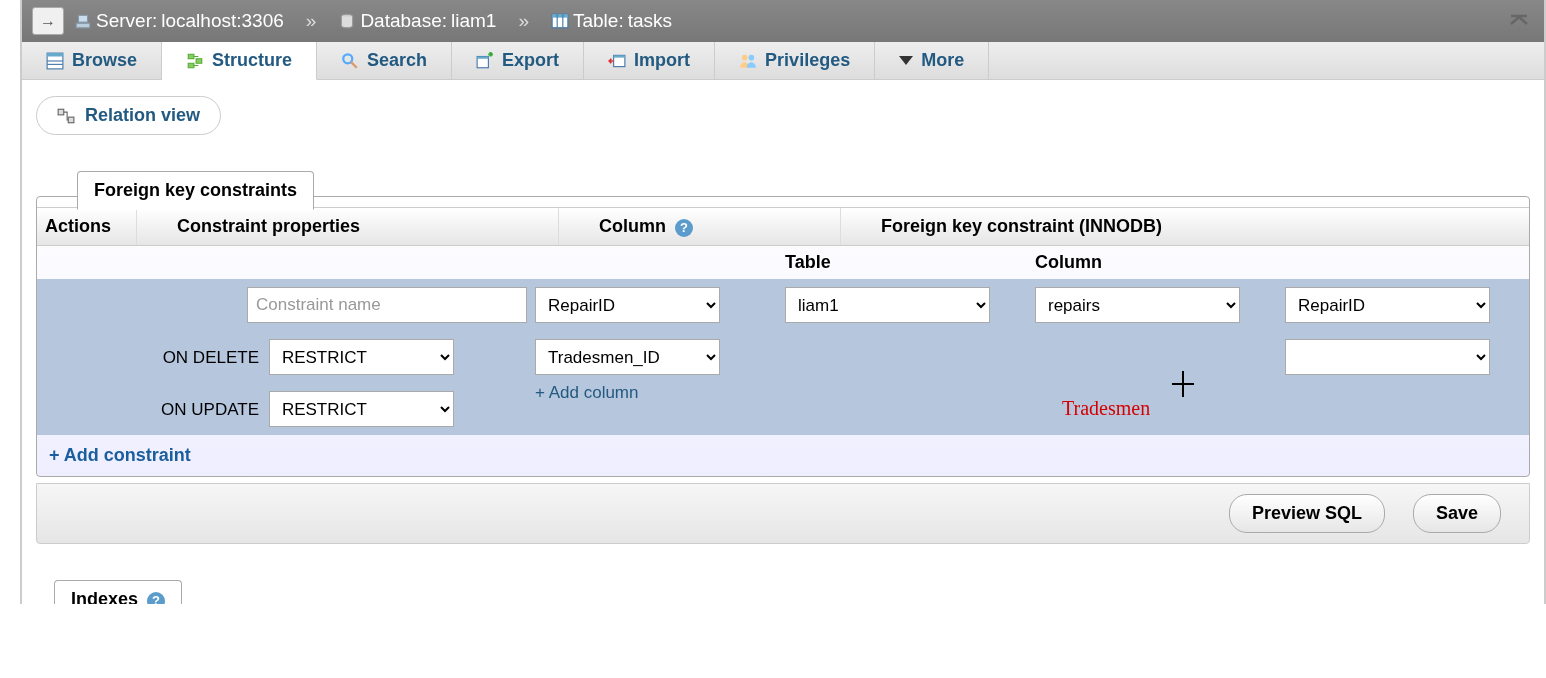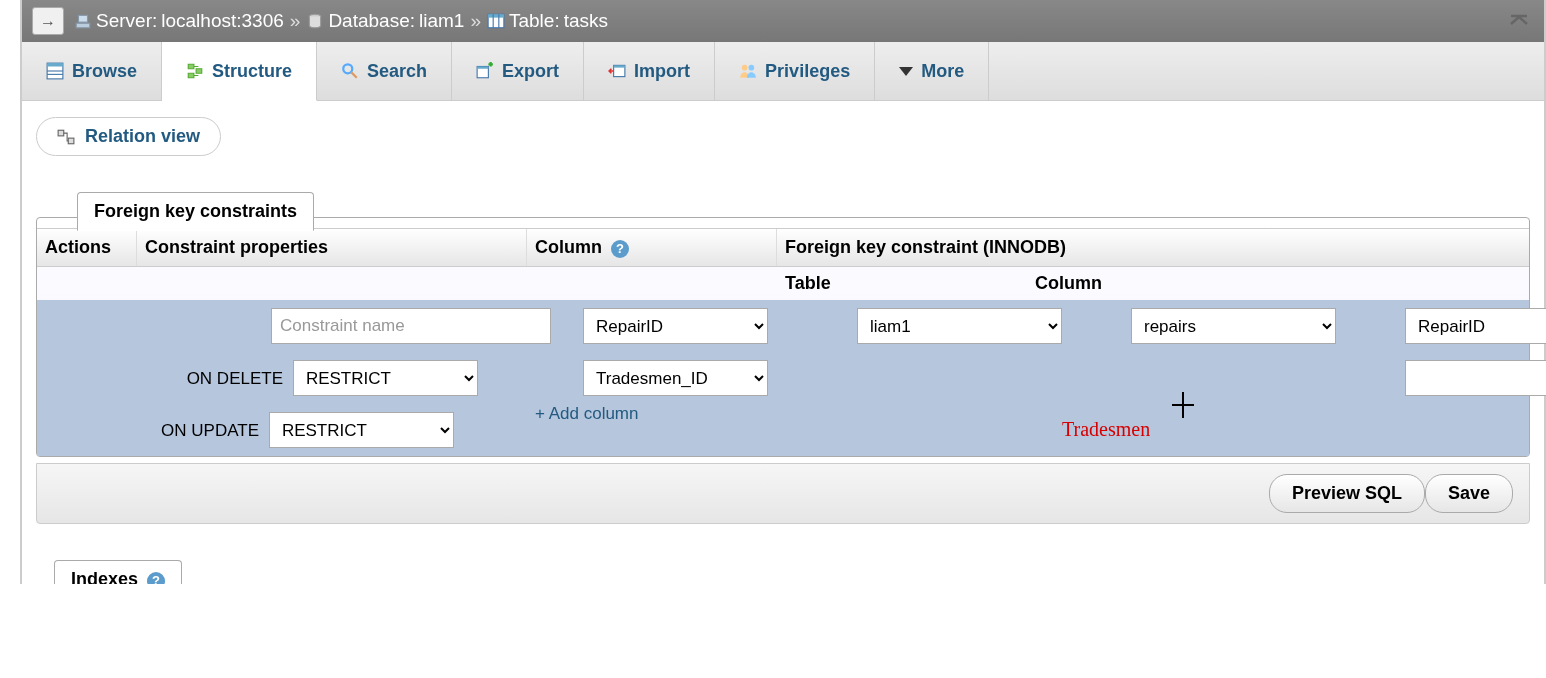--- a/index.html
+++ b/index.html
@@ -2,69 +2,69 @@
 <html><head>
 <meta charset="utf-8">
 <style>
 * { box-sizing: border-box; margin: 0; padding: 0; }
 body { font-family: sans-serif; font-size: 14px; background: #fff; width: 1546px; }
 .outer { border-left: 2px solid #ccc; border-right: 2px solid #ccc; margin-left: 20px; }
 
 
 .topbar { background: linear-gradient(to bottom, #888, #777); height: 42px; display: flex; align-items: center; padding: 0 10px; color: #fff; }
 .nav-arrow { background: #f0f0f0; color: #555; width: 32px; height: 28px; border: 1px solid #aaa; border-radius: 3px; display: flex; align-items: center; justify-content: center; margin-right: 10px; font-size: 16px; }
-.breadcrumb { display: flex; align-items: center; gap: 6px; font-size: 19px; }
+.breadcrumb { display: flex; align-items: center; gap: 22px; font-size: 19px; }
 .breadcrumb .sep { color: #ddd; }
 .breadcrumb-item { display: flex; align-items: center; gap: 4px; }
 .icon-sm { width: 18px; height: 18px; display: inline-flex; align-items: center; justify-content: center; }
 .chevron-top { margin-left: auto; color: #555; font-size: 20px; width: 30px; text-align: center; }
 
 
-.tabs { background: linear-gradient(to bottom, #eee, #ddd); border-bottom: 1px solid #ccc; display: flex; height: 59px; }
+.tabs { background: linear-gradient(to bottom, #eee, #ddd); border-bottom: 1px solid #ccc; display: flex; height: 38px; }
 .tab { display: flex; align-items: center; gap: 8px; padding: 0 24px; border-right: 1px solid #ccc; color: #235a81; font-weight: bold; font-size: 18px; cursor: pointer; }
 .tab.active { background: #fff; border-bottom: 1px solid #fff; margin-bottom: -1px; }
 .tab svg, .tab .ticon { width: 18px; height: 18px; }
 .tri-down { width: 0; height: 0; border-left: 7px solid transparent; border-right: 7px solid transparent; border-top: 9px solid #333; display: inline-block; }
 
 
 .subtab-row { padding: 16px 14px 20px; display: flex; gap: 14px; }
 .subtab { border: 1px solid #ccc; border-radius: 22px; padding: 8px 20px; color: #235a81; font-weight: bold; font-size: 18px; display: flex; align-items: center; gap: 10px; background: #fff; cursor: pointer; }
 .subtab.active { background: linear-gradient(to bottom, #eee, #ddd); }
 
 
 .fieldset-wrap { padding: 2px 14px 20px; }
 .fs-title { position: relative; top: 14px; left: 18px; display: inline-block; background: #fff; border: 1px solid #aaa; border-bottom: 1px solid #fff; border-radius: 4px 4px 0 0; padding: 8px 16px; font-size: 18px; font-weight: bold; z-index: 2; margin-left: 23px; }
 .fs-body { border: 1px solid #aaa; border-radius: 4px; background: linear-gradient(to bottom, #fff, #eef); padding-top: 10px; }
 
-.thead { display: grid; grid-template-columns: 100px 390px 250px 770px; background: linear-gradient(to bottom, #fff, #e6e6e6); border-bottom: 1px solid #ccc; border-top: 1px solid #ccc; }
+.thead { display: grid; grid-template-columns: 100px 390px 250px 770px; background: linear-gradient(to bottom, #fff, #e6e6e6); border-bottom: 1px solid #ccc; border-top: 1px solid #ccc; gap: 32px; }
 .th { padding: 8px 8px; font-size: 18px; font-weight: bold; border-right: 1px solid #ddd; }
 .th:last-child { border-right: none; }
 .help-circle { display: inline-flex; width: 18px; height: 18px; border-radius: 50%; background: #5c9ccc; color: #fff; align-items: center; justify-content: center; font-size: 13px; margin-left: 4px; }
 
 .subhead { display: grid; grid-template-columns: 100px 390px 250px 250px 250px 270px; }
 .sh { padding: 6px 8px; font-size: 18px; font-weight: bold; }
 .sh.empty { visibility: hidden; }
 
-.row1 { display: grid; grid-template-columns: 100px 390px 250px 250px 250px 270px; background: #b6c6dd; gap: 24px; }
+.row1 { display: grid; grid-template-columns: 100px 390px 250px 250px 250px 270px; background: #b6c6dd; }
 .row3 { display: grid; grid-template-columns: 100px 390px 1020px; background: #b6c6dd; }
 .cell { padding: 8px; }
 .label-in { display: inline-block; min-width: 120px; font-size: 17px; text-align: right; padding-right: 6px; }
 
 input[type=text], select { border: 1px solid #aaa; background: #fff; font-size: 17px; padding: 6px 8px; height: 36px; }
 input[type=text] { width: 280px; color: #333; }
 input[type=text]::placeholder { color: #999; }
 select { width: 195px; }
 select.narrow { width: 185px; }
 select.wide { width: 205px; }
 
 .link { color: #235a81; cursor: pointer; font-size: 17px; }
 .add-constraint { padding: 10px 12px; color: #1b5e9e; font-weight: bold; font-size: 18px; cursor: pointer; }
 
 
-.footbar { background: linear-gradient(to bottom, #f6f6f6, #e6e6e6); border: 1px solid #ccc; border-radius: 0 0 4px 4px; margin-top: 6px; padding: 10px 16px; display: flex; justify-content: flex-end; gap: 0; }
+.footbar { background: linear-gradient(to bottom, #f6f6f6, #e6e6e6); border: 1px solid #ccc; border-radius: 0 0 4px 4px; margin-top: 6px; padding: 10px 28px; display: flex; justify-content: flex-end; gap: 28px; }
 .btn { border: 1px solid #aaa; border-radius: 18px; padding: 8px 22px; font-size: 18px; font-weight: bold; background: linear-gradient(to bottom, #fff, #e6e6e6); cursor: pointer; }
 
 .indexes-title { position: relative; top: 14px; left: 18px; display: inline-block; background: #fff; border: 1px solid #aaa; border-bottom: none; border-radius: 4px 4px 0 0; padding: 8px 16px; font-size: 18px; font-weight: bold; }
 
 
 .annot { position: absolute; color: #d60000; font-family: 'Comic Sans MS', cursive; font-size: 20px; font-weight: 400; margin-left: 36px; }
 .annot .plus-v { position: absolute; width: 2px; height: 26px; background: #000; left: 120px; top: -26px; }
 .annot .plus-h { position: absolute; height: 2px; width: 22px; background: #000; left: 110px; top: -14px; }
 .rel { position: relative; }
 </style>
@@ -244,20 +244,21 @@
         <div class="cell"></div>
         <div class="cell">
           <span class="label-in">ON UPDATE</span>
           <select class="narrow"><option>RESTRICT</option></select>
         </div>
         <div class="cell" style="padding-top:0;">
           <span class="link">+ Add column</span>
         </div>
       </div>
 
+      <div class="add-constraint">+ Add constraint</div>
     </div>
 
     <div class="footbar">
       <button class="btn">Preview SQL</button>
       <button class="btn">Save</button>
     </div>
 
     
     <div class="annot" style="left:1004px; top:242px;">
       <div class="plus-v"></div><div class="plus-h"></div>

